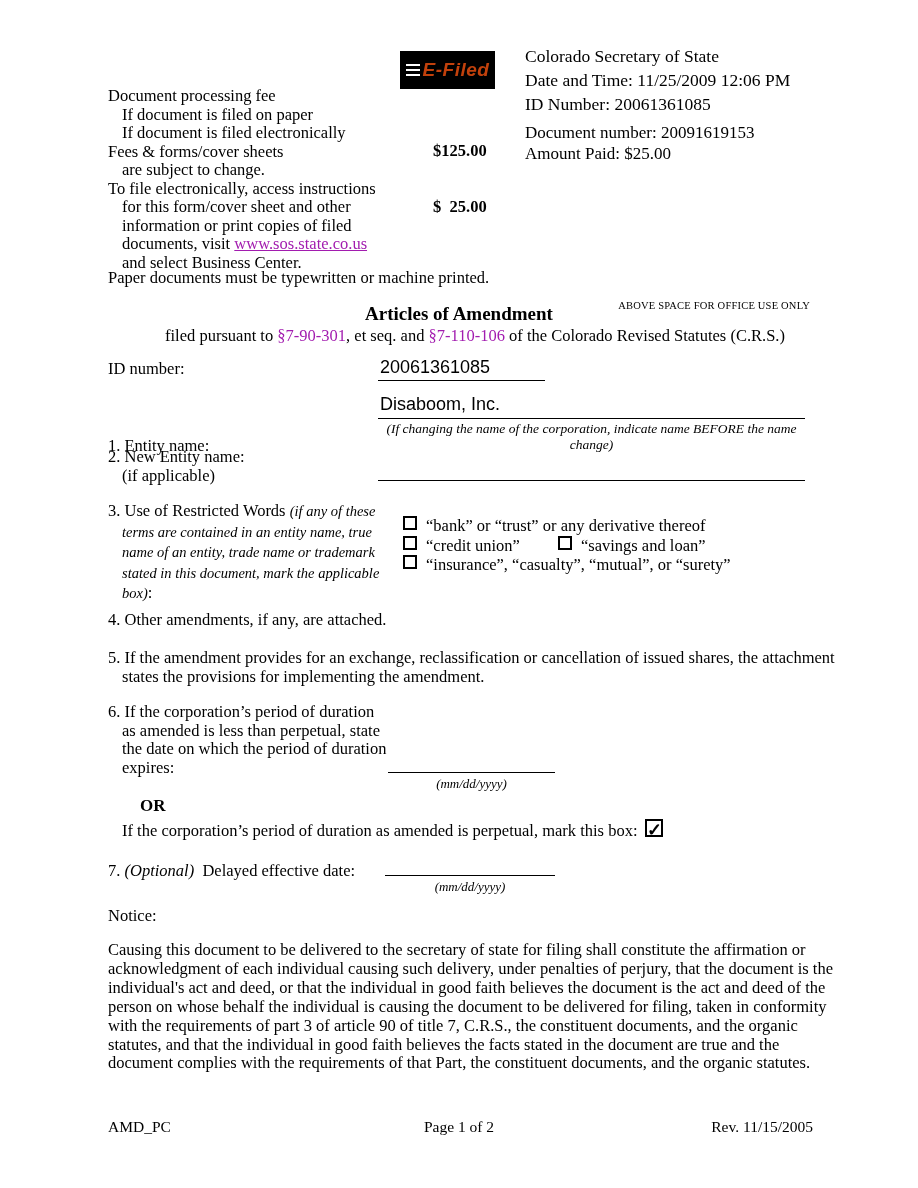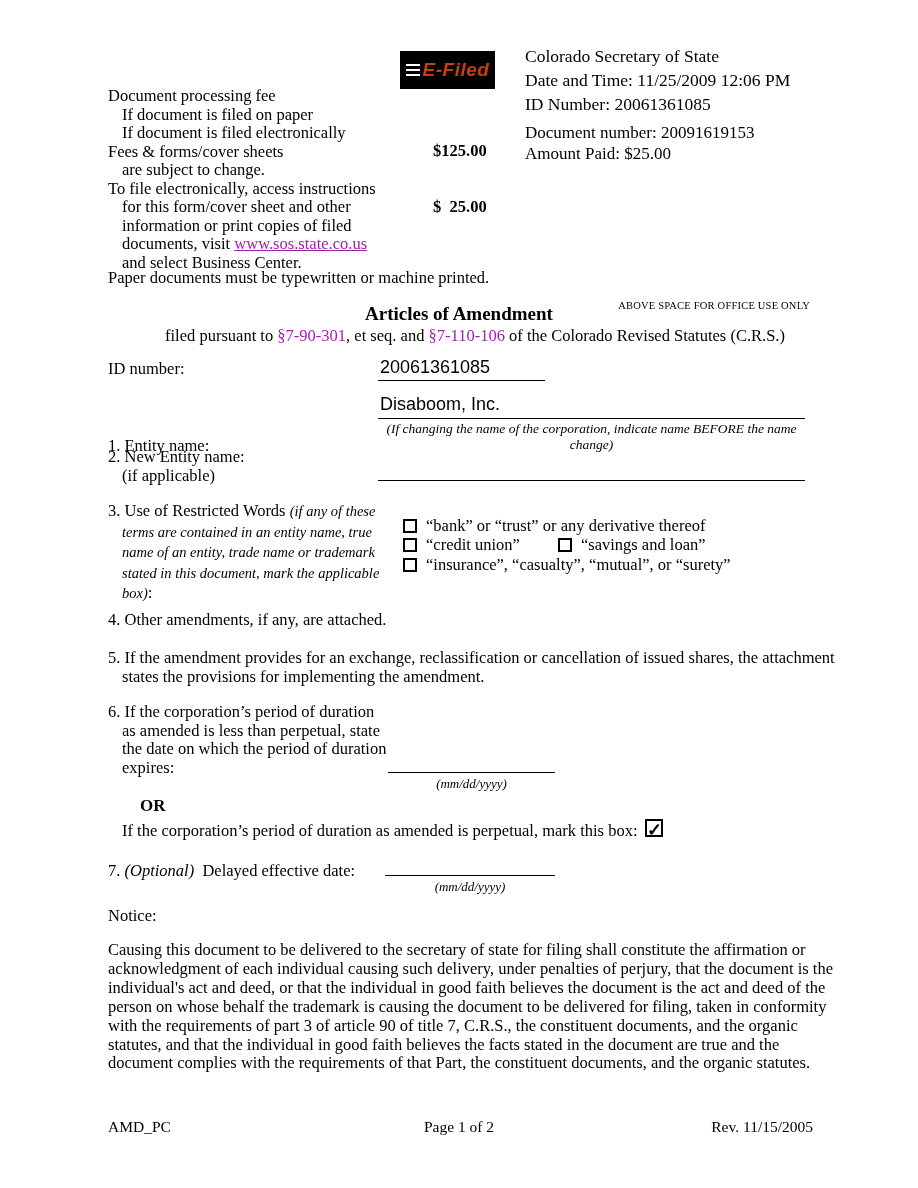--- a/index.html
+++ b/index.html
@@ -54,21 +54,21 @@
                  font-style:italic; font-size:13.5px; }
 
   .newentity-label { left:108px; top:447px; line-height:19px; }
   .newentity-label .ind { padding-left:14px; }
   .newentity-field { left:378px; top:458px; width:427px; height:23px; }
 
   .restricted-label { left:108px; top:501px; width:282px; line-height:19.5px;
                       padding-left:14px; text-indent:-14px; }
   .restricted-label i { font-size:14.5px; }
   .cb-group { left:403px; top:516px; }
-  .cb-row { display:flex; align-items:center; height:19.5px; }
+  .cb-row { display:flex; align-items:flex-start; height:19.5px; }
   .cb { width:14px; height:14px; border:2px solid #000; background:#fff;
         display:inline-block; flex:0 0 auto; position:relative; }
   .cb.checked::after { content:"\2713"; position:absolute; left:0; right:0; top:-3px;
         text-align:center; font-weight:bold; font-size:16px; }
   .cb-row .cb-label { margin-left:9px; font-size:16.5px; }
   .cb-row .cb2 { margin-left:38px; }
 
   .item4 { left:108px; top:610px; }
   .item5 { left:108px; top:648px; line-height:19px; }
   .item5 .ind { padding-left:14px; }
@@ -218,21 +218,21 @@
   </div>
   <div class="abs field item7-field"></div>
   <div class="abs item7-hint">(mm/dd/yyyy)</div>
 
   
   <div class="abs lbl notice-label">Notice:</div>
   <div class="abs notice">
     <div>Causing this document to be delivered to the secretary of state for filing shall constitute the affirmation or</div>
     <div>acknowledgment of each individual causing such delivery, under penalties of perjury, that the document is the</div>
     <div>individual's act and deed, or that the individual in good faith believes the document is the act and deed of the</div>
-    <div>person on whose behalf the trademark is causing the document to be delivered for filing, taken in conformity</div>
+    <div>person on whose behalf the individual is causing the document to be delivered for filing, taken in conformity</div>
     <div>with the requirements of part 3 of article 90 of title 7, C.R.S., the constituent documents, and the organic</div>
     <div>statutes, and that the individual in good faith believes the facts stated in the document are true and the</div>
     <div>document complies with the requirements of that Part, the constituent documents, and the organic statutes.</div>
   </div>
 
   
   <div class="abs footer-left">AMD_PC</div>
   <div class="abs footer-center">Page 1 of 2</div>
   <div class="abs footer-right">Rev. 11/15/2005</div>
 

